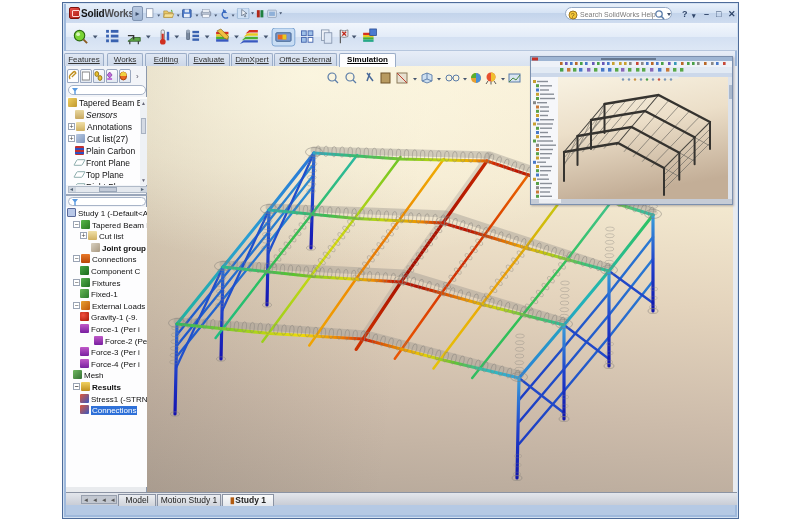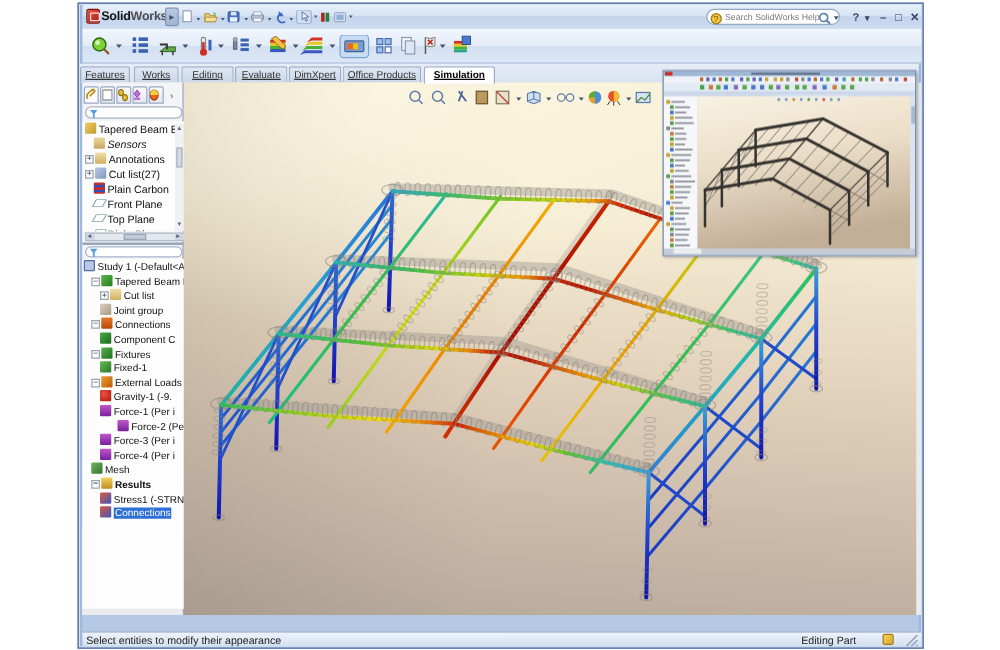--- a/index.html
+++ b/index.html
@@ -223,21 +223,21 @@
       <rect x="315" y="1" width="7" height="7" fill="#4a7ad0" stroke="#2a4a90" stroke-width="0.8"></rect>
     </svg>
   </div>
 
   <div id="tabrow">
     <div class="ctab" style="left:0px;width:40px;">Features</div>
     <div class="ctab" style="left:43px;width:36px;">Works</div>
     <div class="ctab" style="left:81px;width:42px;">Editing</div>
     <div class="ctab" style="left:124px;width:42px;">Evaluate</div>
     <div class="ctab" style="left:167px;width:42px;">DimXpert</div>
-    <div class="ctab" style="left:210px;width:63px;">Office Products</div>
+    <div class="ctab" style="left:210px;width:63px;">Office External</div>
     <div class="ctab active" style="left:275px;width:57px;">Simulation</div>
   </div>
 
   <div id="bodyarea">
     <div id="panel">
 
       <div class="ptab" style="left:1px;background:#fdfdfe;"></div>
       <div class="ptab" style="left:14px;"></div>
       <div class="ptab" style="left:27px;"></div>
       <div class="ptab" style="left:40px;"></div>
@@ -287,21 +287,21 @@
             <svg width="9" height="9" style="position:absolute;left:2px;top:0px">
               <path d="M1 1 h6 l-2.3 3 v4 l-1.4-1 v-3 z" fill="#5a9ae0"></path>
             </svg>
           </div>
       <div class="abs" style="left:0;top:357px;width:80px;height:69px;background:#e9ebee;"></div>
 
       <div class="tree" style="top:141px;height:280px;background:#fdfdfe;width:83px;font-size:8px;">
         <div class="tr" style="top:1px;left:1px;"><i style="background:#b8c8e8;border:1px solid #5a6a9a"></i>Study 1 (-Default&lt;A</div>
             <div class="tr" style="top:13px;left:7px;"><span class="plus">−</span><i style="background:linear-gradient(135deg,#58b848,#2a7a20)"></i>Tapered Beam B</div>
             <div class="tr" style="top:24px;left:14px;"><span class="plus">+</span><i style="background:linear-gradient(180deg,#f0e0a8,#d0b060)"></i>Cut list</div>
-            <div class="tr" style="top:36px;left:14px;"><i style="background:linear-gradient(135deg,#d8d0c0,#a89880)"></i>Joint group</div>
+            <div class="tr" style="top:36px;left:25px;font-weight:bold;"><i style="background:linear-gradient(135deg,#d8d0c0,#a89880)"></i>Joint group</div>
             <div class="tr" style="top:47px;left:7px;"><span class="plus">−</span><i style="background:linear-gradient(180deg,#e87828,#b84808)"></i>Connections</div>
             <div class="tr" style="top:59px;left:14px;"><i style="background:linear-gradient(135deg,#48a848,#1a6a1a)"></i>Component C</div>
             <div class="tr" style="top:71px;left:7px;"><span class="plus">−</span><i style="background:linear-gradient(135deg,#58b050,#207020)"></i>Fixtures</div>
             <div class="tr" style="top:82px;left:14px;"><i style="background:linear-gradient(135deg,#68b858,#2a7a2a)"></i>Fixed-1</div>
             <div class="tr" style="top:94px;left:7px;"><span class="plus">−</span><i style="background:linear-gradient(135deg,#e8a030,#c05808)"></i>External Loads</div>
             <div class="tr" style="top:105px;left:14px;"><i style="background:radial-gradient(circle at 35% 35%,#f05040,#a81808)"></i>Gravity-1 (-9.</div>
             <div class="tr" style="top:117px;left:14px;"><i style="background:linear-gradient(180deg,#c058c8,#7820a0)"></i>Force-1 (Per i</div>
             <div class="tr" style="top:129px;left:28px;"><i style="background:linear-gradient(180deg,#c058c8,#7820a0)"></i>Force-2 (Per i</div>
             <div class="tr" style="top:140px;left:14px;"><i style="background:linear-gradient(180deg,#c058c8,#7820a0)"></i>Force-3 (Per i</div>
             <div class="tr" style="top:152px;left:14px;"><i style="background:linear-gradient(180deg,#c058c8,#7820a0)"></i>Force-4 (Per i</div>
@@ -1063,28 +1063,23 @@
               <polyline points="678.3,151.7 678.3,178.7" fill="none" stroke="#35332f" stroke-width="2.0" stroke-linecap="round"></polyline>
               <polyline points="590.0,119.0 590.0,148.0" fill="none" stroke="#35332f" stroke-width="2.0" stroke-linecap="round"></polyline>
               <polyline points="693.6,136.3 693.6,163.3" fill="none" stroke="#35332f" stroke-width="2.0" stroke-linecap="round"></polyline>
               <polyline points="603.5,103.0 603.5,132.0" fill="none" stroke="#35332f" stroke-width="2.0" stroke-linecap="round"></polyline>
               <polyline points="709.0,121.0 709.0,148.0" fill="none" stroke="#35332f" stroke-width="2.0" stroke-linecap="round"></polyline>
         </svg>
       </div>
     </div>
   </div>
 
-
-  <div id="statusbar">
-    <span style="position:absolute;left:3px;top:1px;">Select entities to modify their appearance</span>
-    <span style="position:absolute;left:575px;top:1px;">Editing Part</span>
-    <span class="abs" style="left:640px;top:1px;width:9px;height:9px;background:linear-gradient(135deg,#f8d858,#d8a020);border-radius:2px;border:1px solid #a07818;"></span>
-    <svg class="abs" style="left:659px;top:2px" width="10" height="9">
-          <g stroke="#9aa8bc" stroke-width="1.4">
-            <line x1="9" y1="0" x2="0" y2="9"></line>
-            <line x1="9" y1="4" x2="4" y2="9"></line>
-            <line x1="9" y1="8" x2="8" y2="9"></line>
-          </g>
-        </svg>
+  <div id="tabbar2">
+    <div class="abs" style="left:15px;top:2px;width:36px;height:9px;background:#c2c7d0;border:1px solid #98a0ae;"></div>
+    <div class="abs" style="left:17px;top:3.5px;font-size:6px;color:#555;letter-spacing:3px;">◄◄◄◄</div>
+    <div class="btab" style="left:52px;width:38px;">Model</div>
+    <div class="btab" style="left:91px;width:64px;">Motion Study 1</div>
+    <div class="btab active" style="left:156px;width:52px;"><span style="color:#b05a10">▮</span> Study 1</div>
   </div>
+
 
 </div>
 </div>
 
 </body></html>

